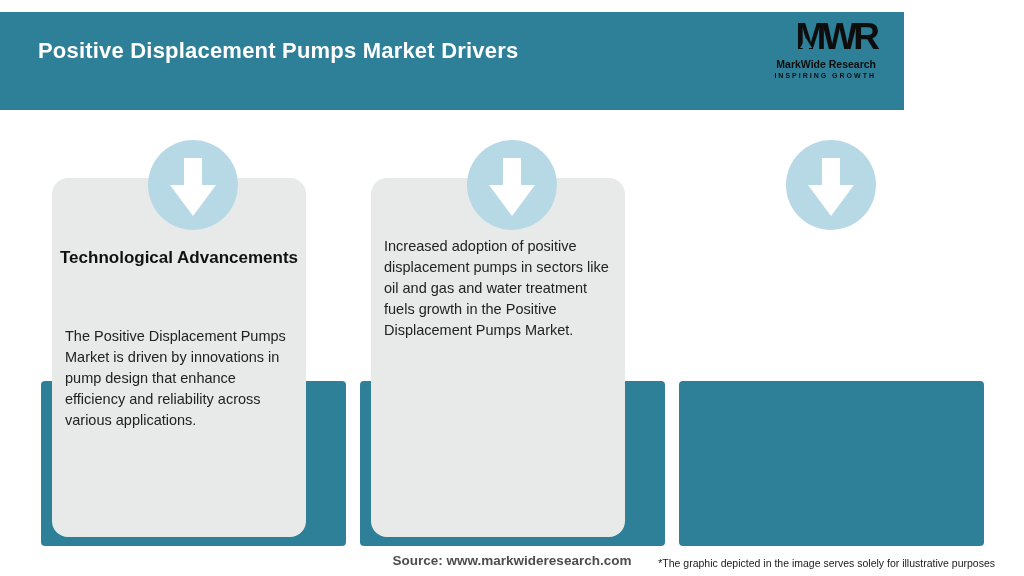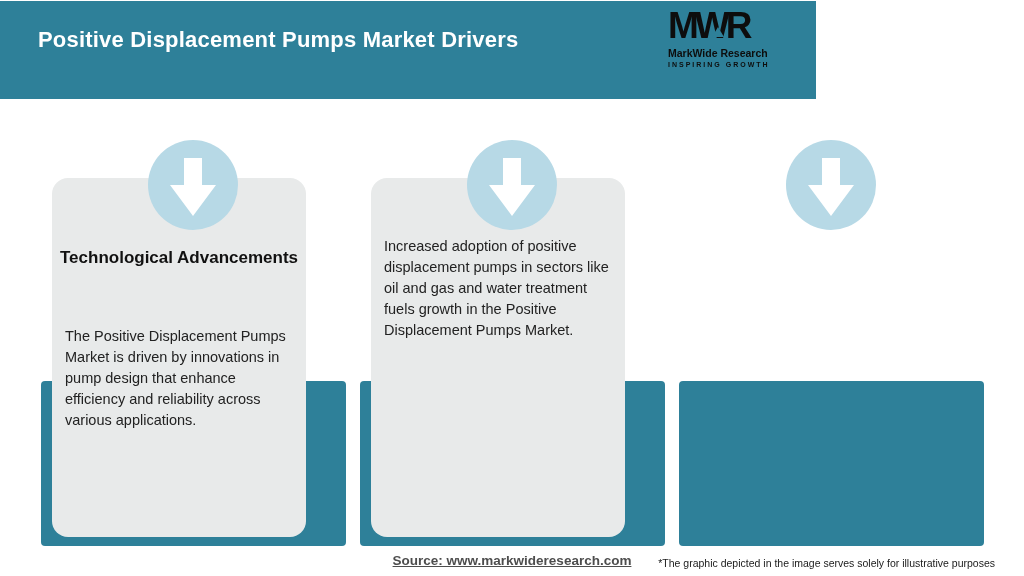--- a/index.html
+++ b/index.html
@@ -11,29 +11,29 @@
   *{box-sizing:border-box;}
   html,body{margin:0;padding:0;}
   body{
     width:1024px;height:576px;position:relative;overflow:hidden;
     background:#ffffff;
     font-family:"Liberation Sans","DejaVu Sans",sans-serif;
   }
 
   
   .header{
-    position:absolute;left:0;top:1px;width:816px;height:98px;
+    position:absolute;left:0;top:12px;width:904px;height:98px;
     background:var(--teal);
   }
   .header-title{
     position:absolute;left:38px;top:26px;
     color:#ffffff;font-size:22px;font-weight:bold;letter-spacing:.2px;
   }
   .logo{
-    position:absolute;right:28px;top:6px;width:120px;text-align:left;
+    position:absolute;right:28px;top:6px;width:120px;text-align:right;
     color:#0d0d0d;line-height:1;
   }
   .logo-mwr{
     font-size:37px;font-weight:bold;letter-spacing:-4px;
     position:relative;display:inline-block;
   }
   .logo-accent{
     position:absolute;left:44px;top:20px;width:0;height:0;
     border-left:6px solid transparent;border-right:6px solid transparent;
     border-bottom:10px solid var(--teal);
@@ -66,21 +66,21 @@
   .icon-circle{
     position:absolute;left:107px;top:0;width:90px;height:90px;
     border-radius:50%;background:var(--circle);
     display:flex;align-items:center;justify-content:center;
   }
   .arrow-down{display:block;margin-top:4px;}
 
   
   .footer-source{
     position:absolute;left:0;right:0;top:553px;text-align:center;
-    font-size:13.5px;font-weight:bold;color:#4d4d4d;text-decoration:underline;
+    font-size:13.5px;font-weight:bold;color:#4d4d4d;
   }
   .footer-disclaimer{
     position:absolute;right:29px;top:557px;
     font-size:10.5px;color:#1a1a1a;
   }
 </style>
 </head>
 <body>
 
 <div class="header">

